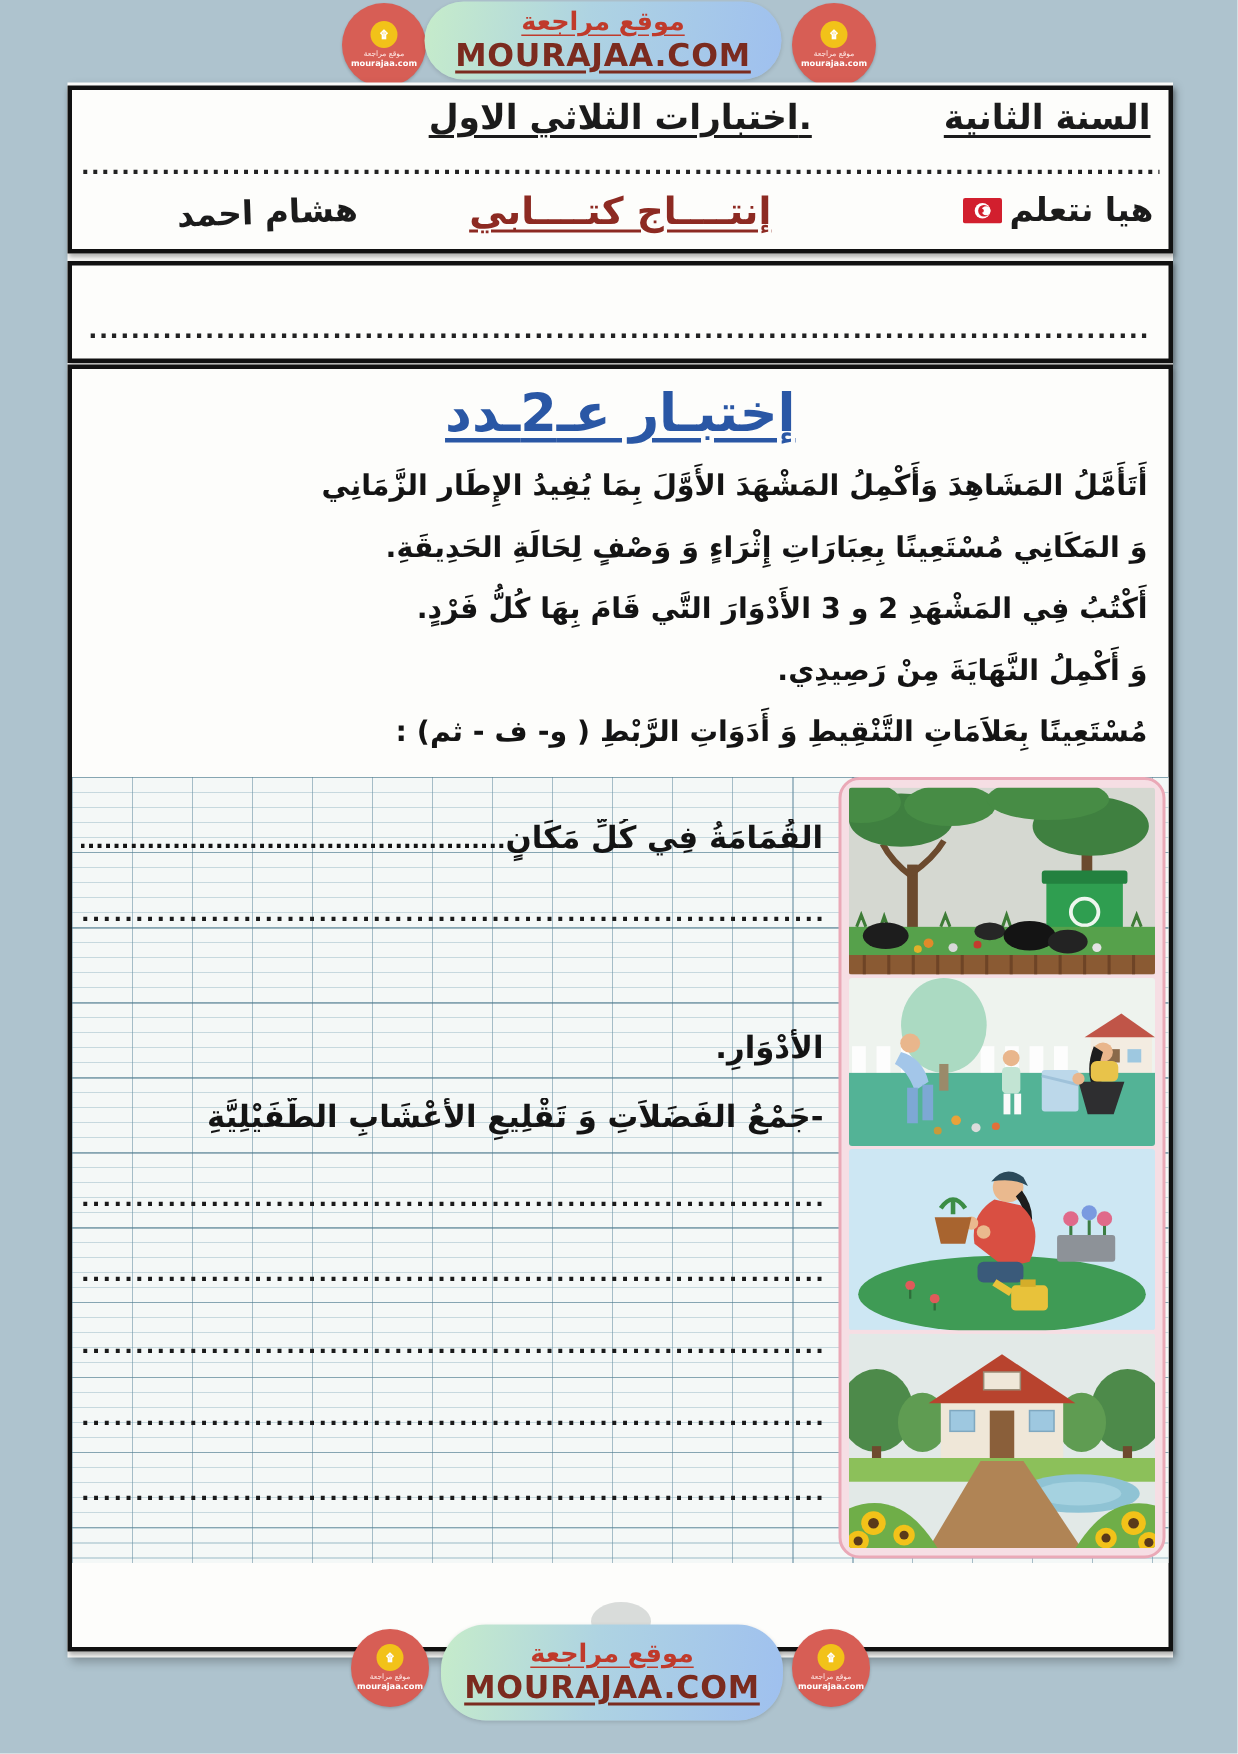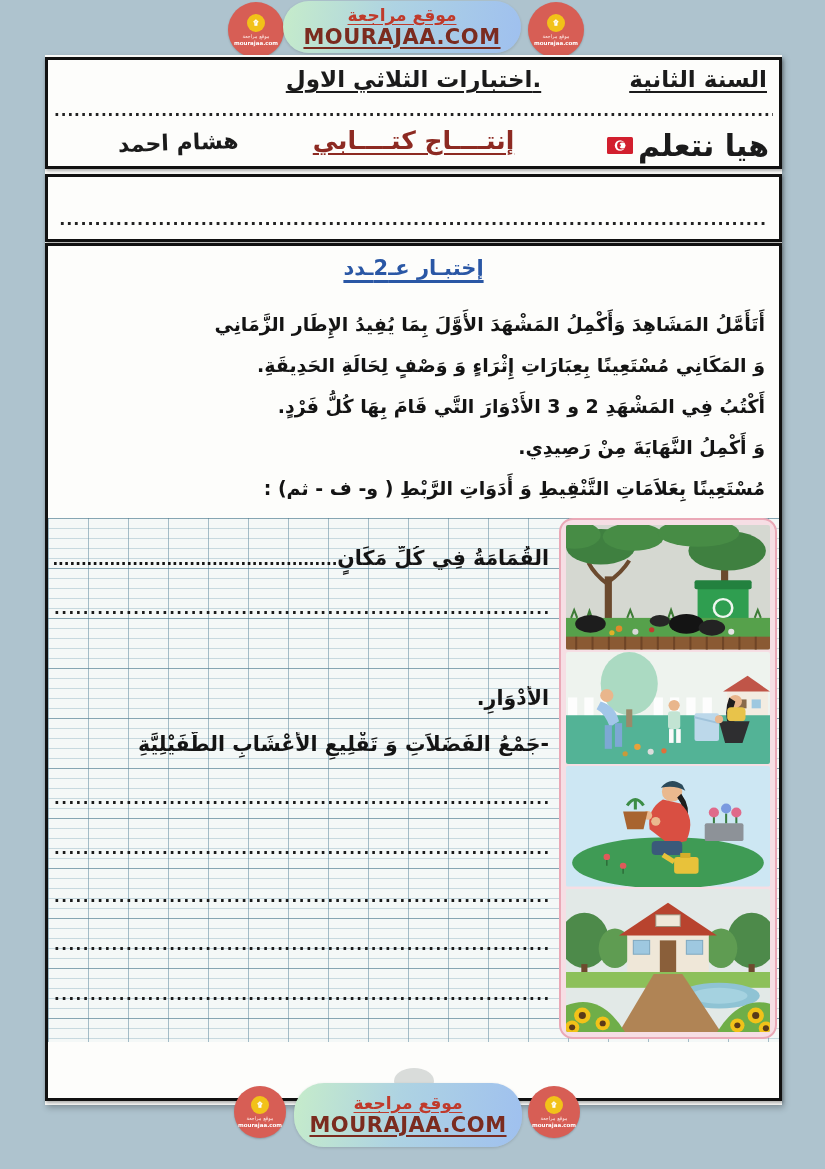--- a/index.html
+++ b/index.html
@@ -52,35 +52,35 @@
   #box-header{top:57px;height:106px;}
   #box-name{top:174px;height:62px;}
   #box-main{top:243px;height:852px;}
   .u{text-decoration:underline;text-underline-offset:4px;text-decoration-thickness:2px;text-align:right;}
   
   .hdr-grade{position:absolute;right:12px;top:6px;font-size:23px;font-weight:bold;}
   .hdr-session{position:absolute;left:0;right:0;top:6px;text-align:center;font-size:23px;font-weight:bold;}
   .hdr-dots{position:absolute;left:6px;right:6px;top:42px;height:22px;overflow:hidden;
     font-size:15px;font-weight:bold;letter-spacing:1px;white-space:nowrap;color:#222;}
   .hdr-row2{position:absolute;left:0;right:0;top:62px;height:40px;}
-  .hdr-learn{position:absolute;right:10px;top:6px;font-size:30px;font-weight:bold;direction:rtl;
+  .hdr-learn{position:absolute;right:10px;top:6px;font-size:22px;font-weight:bold;direction:rtl;
     display:flex;align-items:center;gap:5px;}
   .hdr-subject{position:absolute;left:0;right:0;top:4px;text-align:center;
     color:#8d2a22;font-size:25px;font-weight:bold;direction:rtl;}
   .hdr-sign{position:absolute;left:70px;top:8px;font-size:22px;font-weight:bold;
     transform:rotate(-2deg);direction:rtl;}
   
   .name-row{position:absolute;inset:0;direction:rtl;display:flex;align-items:flex-end;
     padding:6px 12px 8px 10px;}
   .name-label{font-size:25px;font-weight:bold;white-space:nowrap;}
   .name-dots{flex:1;overflow:hidden;white-space:nowrap;font-size:16px;font-weight:bold;
     letter-spacing:1px;color:#222;padding-bottom:2px;}
   
   .exam-title{position:absolute;left:0;right:0;top:10px;text-align:center;
-    color:#2a57a5;font-size:21px;font-weight:bold;direction:rtl;
+    color:#2a57a5;font-size:35px;font-weight:bold;direction:rtl;
     text-decoration:underline;text-underline-offset:5px;text-decoration-thickness:2.5px;}
   .instructions{position:absolute;left:14px;right:14px;top:58px;direction:rtl;
     text-align:right;font-size:19px;font-weight:bold;line-height:41px;color:#141414;}
   
   .writing{
     position:absolute;left:0;right:0;top:272px;height:524px;
     background-color:#f4f8f7;
     background-image:
       repeating-linear-gradient(to bottom, rgba(70,115,135,.50) 0 1px, transparent 1px 50px),
       repeating-linear-gradient(to right, rgba(100,140,160,.55) 0 1px, transparent 1px 40px),

